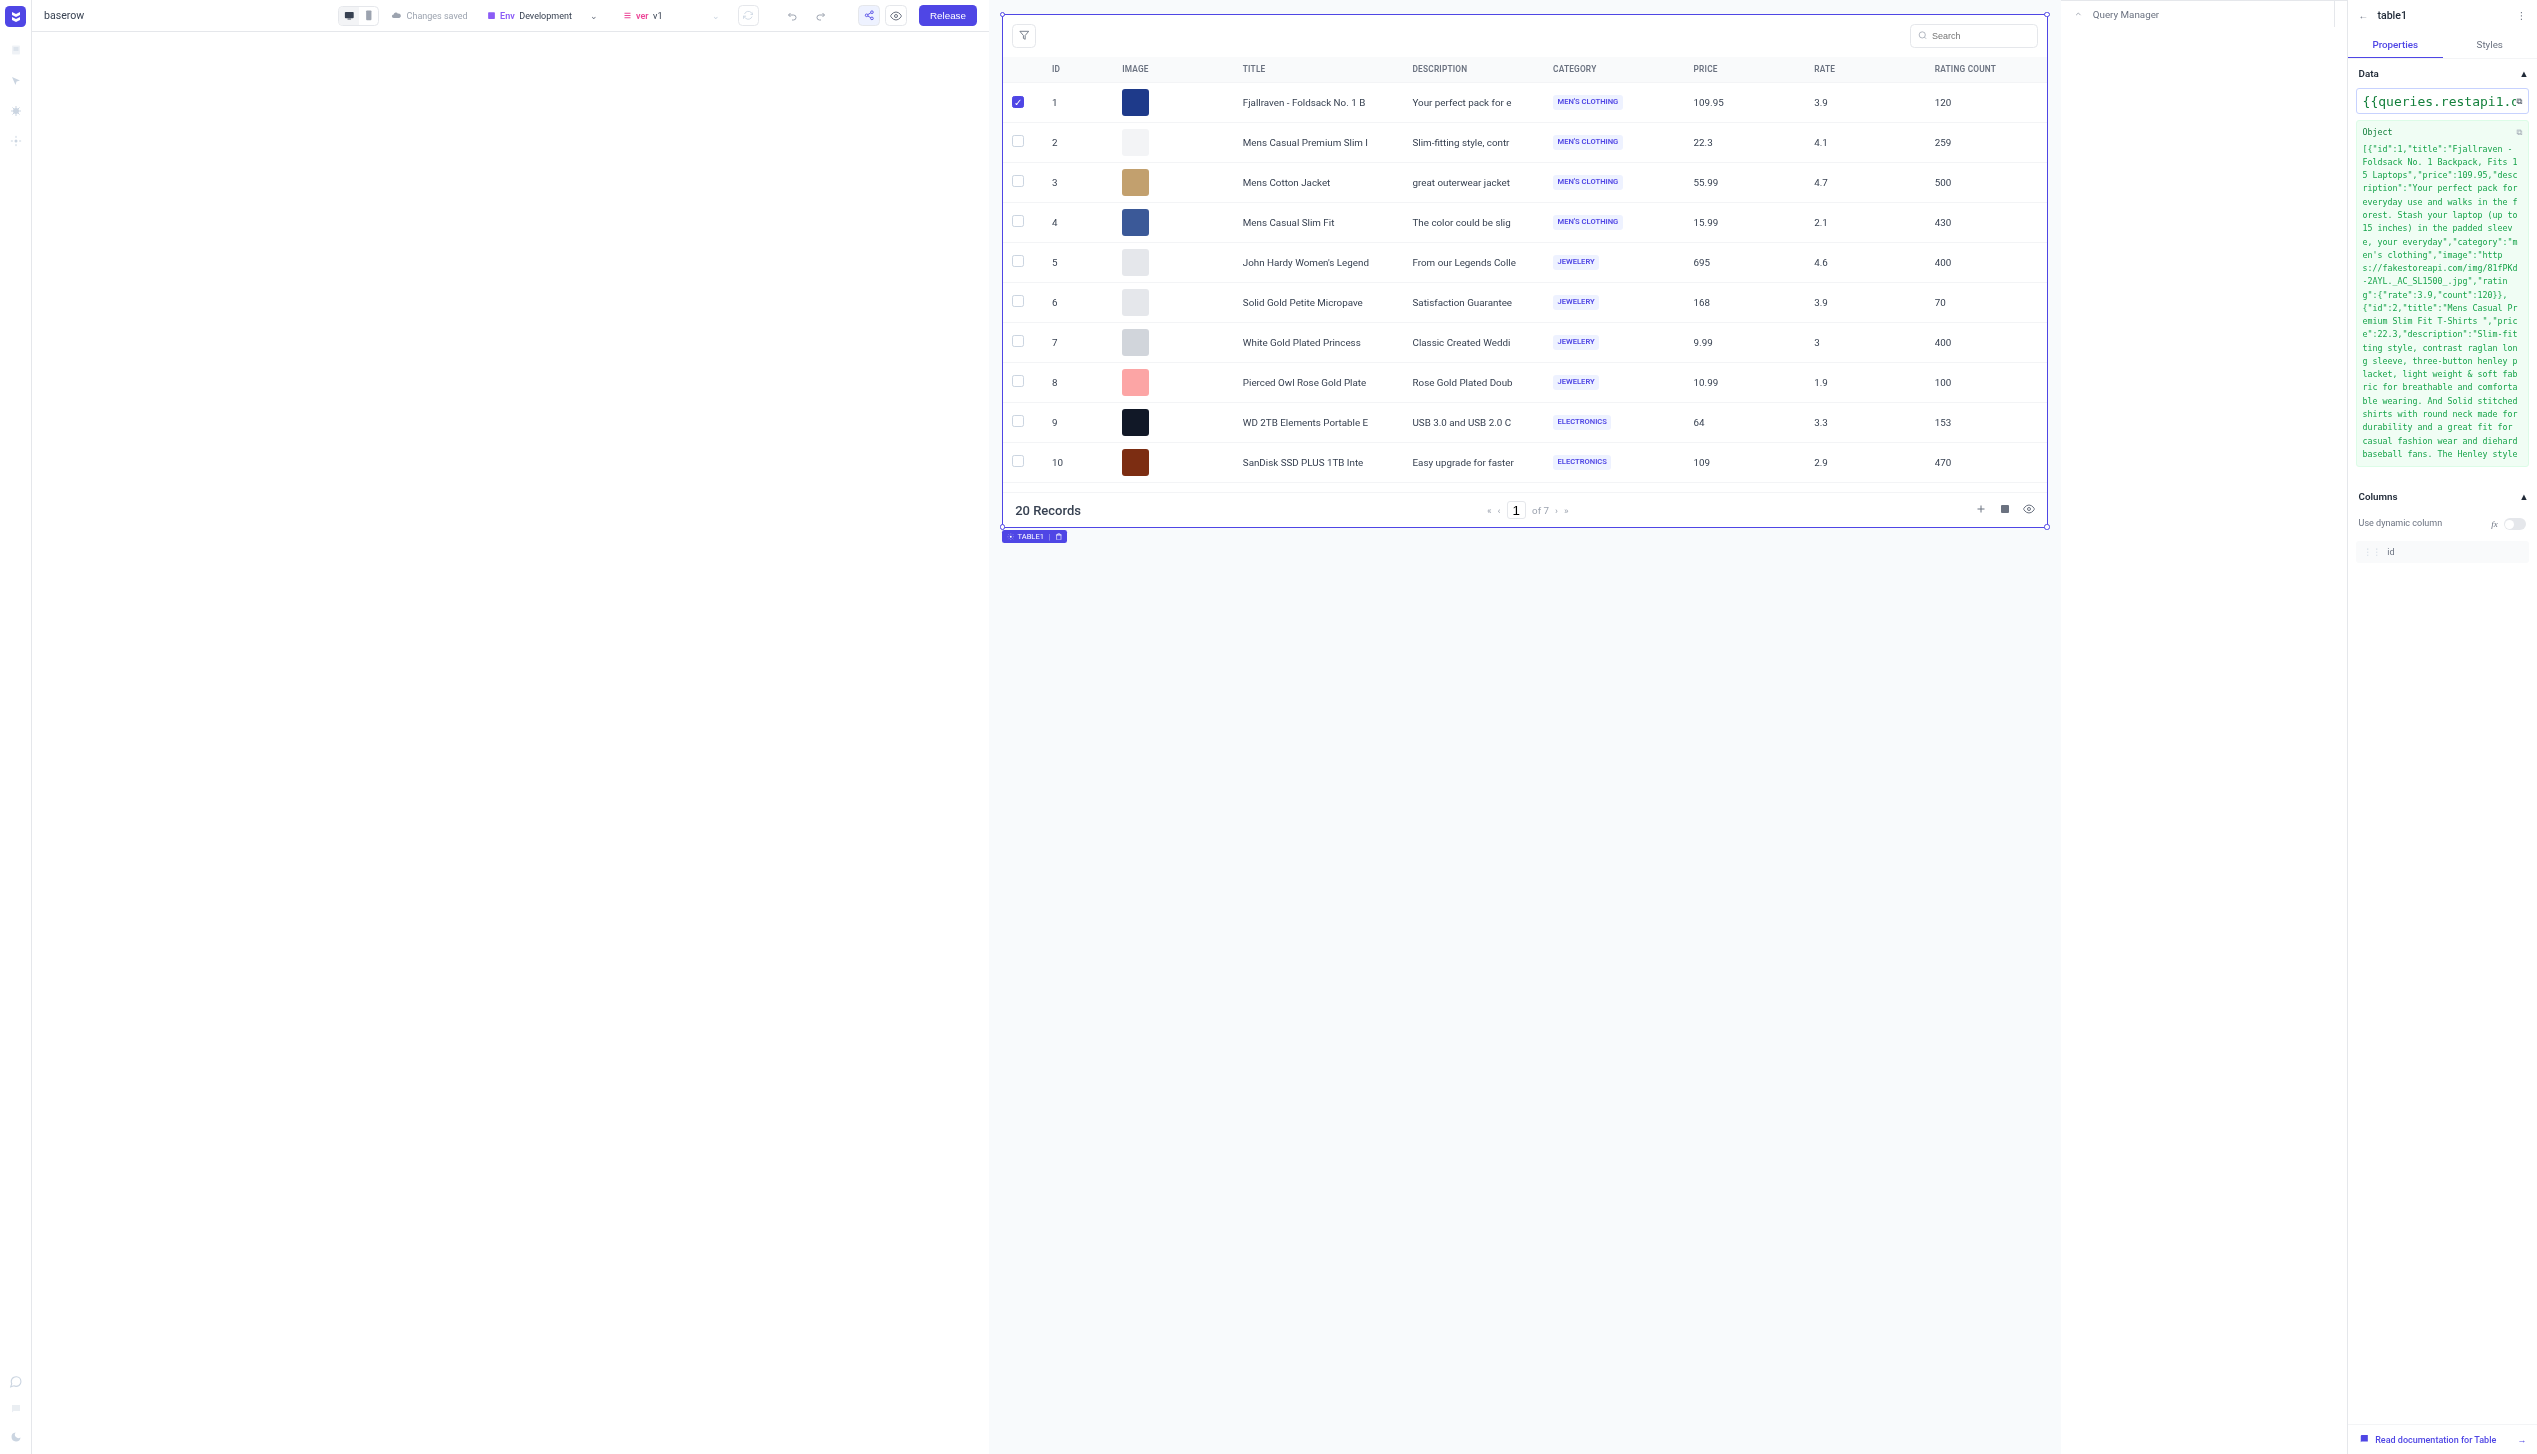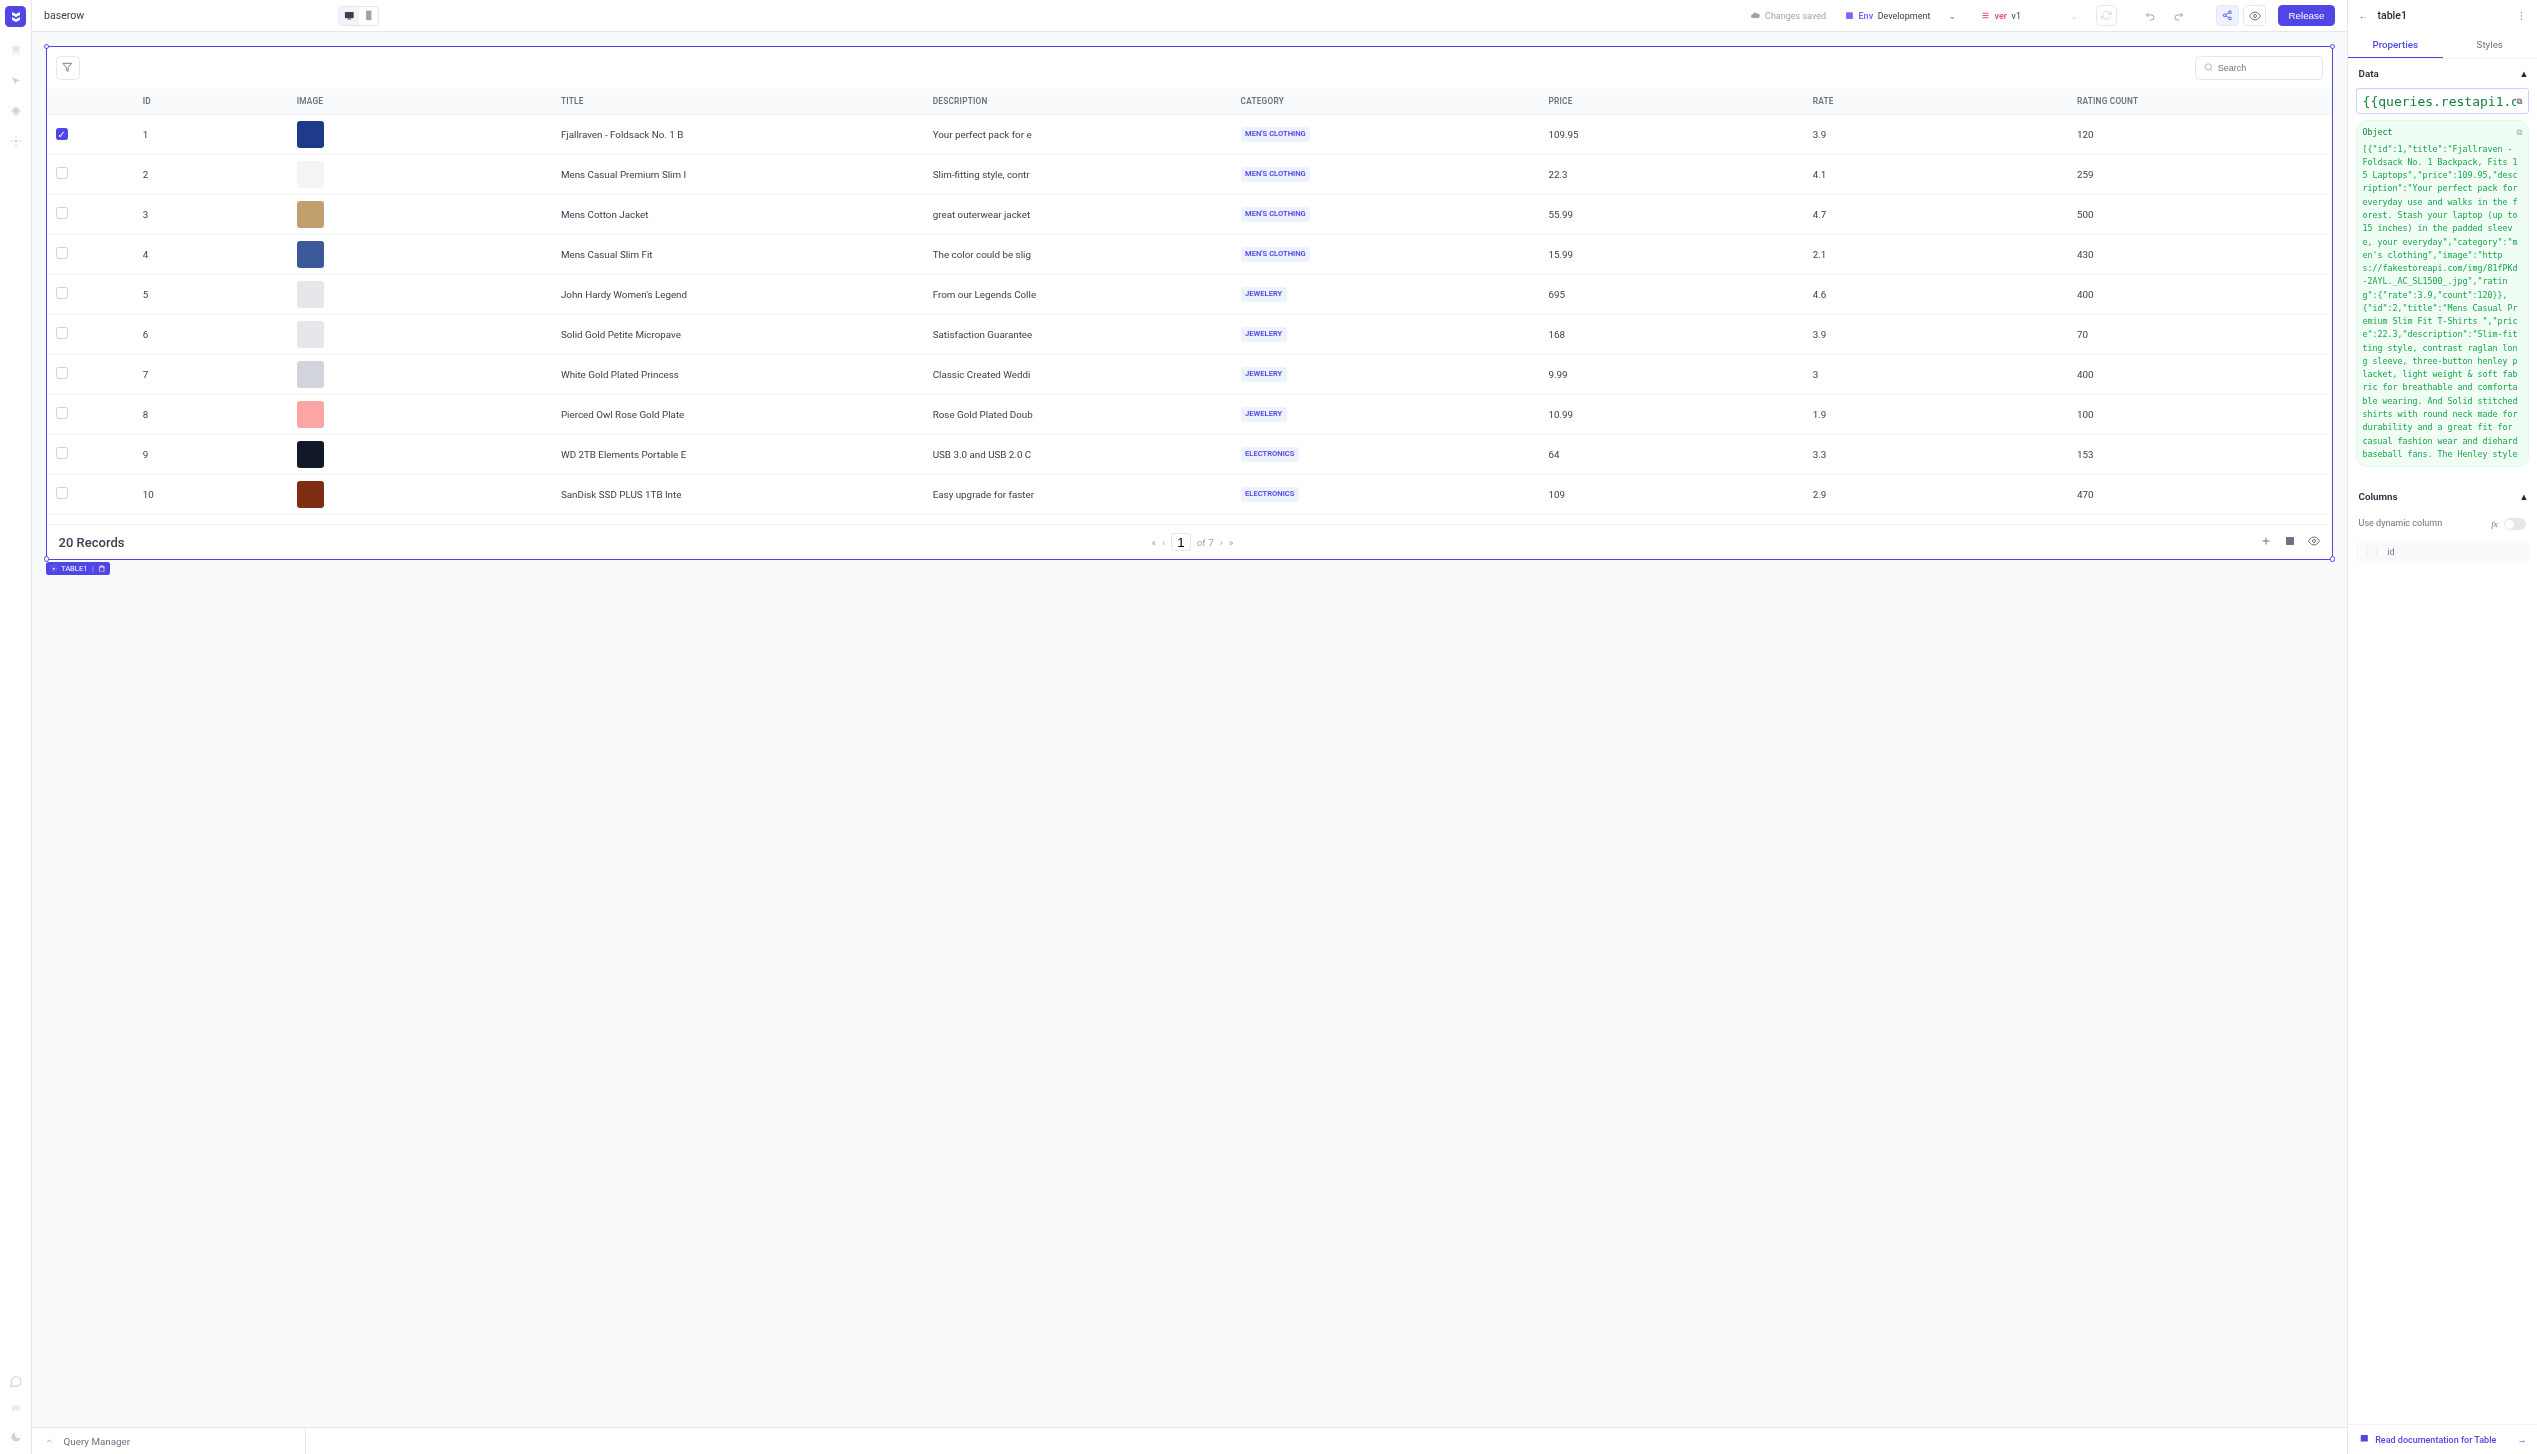--- a/index.html
+++ b/index.html
@@ -2,21 +2,21 @@
 <html style="font-size:12px"><head>
 <meta charset="utf-8">
 <style>
 * { margin: 0; padding: 0; box-sizing: border-box; }
 body { font-family: -apple-system, BlinkMacSystemFont, "Segoe UI", Roboto, Helvetica, Arial, sans-serif; font-size: 9.8px; color: #1f2937; background: #fff; overflow: hidden; }
 .app { display: flex; height: 100vh; }
 .leftbar { width: 32px; background: #fff; border-right: 0.8px solid #e5e7eb; display: flex; flex-direction: column; align-items: center; padding-top: 6px; gap: 16.6px; }
 .logo { width: 21px; height: 21px; background: #4f46e5; border-radius: 4.5px; display: flex; align-items: center; justify-content: center; color: #fff; }
 .leftbar-icon { color: #cbd5e1; width: 13.6px; height: 13.6px; display: flex; align-items: center; justify-content: center; }
 .leftbar-bottom { margin-top: auto; margin-bottom: 10.6px; display: flex; flex-direction: column; gap: 13.6px; align-items: center; }
-.main { flex: 1; display: flex; flex-direction: column; min-width: 0; }
+.main { flex: 1; display: flex; flex-direction: row; min-width: 0; }
 .topbar { height: 32px; border-bottom: 0.8px solid #e5e7eb; display: flex; align-items: center; padding: 0 12px; gap: 12px; }
 .title { font-size: 10.6px; color: #374151; }
 .device-toggle { margin-left: 242px; display: flex; border: 0.8px solid #e5e7eb; border-radius: 4.5px; overflow: hidden; }
 .device-btn { width: 19.6px; height: 18px; display: flex; align-items: center; justify-content: center; color: #9ca3af; }
 .device-btn.active { background: #f3f4f6; color: #374151; }
 .saved { margin-left: auto; display: flex; align-items: center; gap: 4.5px; color: #9ca3af; font-size: 9px; }
 .env-select { display: flex; align-items: center; gap: 4.5px; border: 0.8px solid transparent; padding: 3px 6px; border-radius: 3px; color: #6b7280; font-size: 9px; }
 .env-badge { color: #8b5cf6; font-weight: 600; }
 .env-val { color: #374151; }
 .ver-select { display: flex; align-items: center; gap: 4.5px; padding: 3px 6px; color: #6b7280; font-size: 9px; }
@@ -58,21 +58,21 @@
 .rp-header { padding: 9px 10.6px; display: flex; align-items: center; gap: 9px; }
 .rp-title { font-size: 10.6px; color: #1f2937; font-weight: 500; }
 .rp-tabs { display: flex; border-bottom: 0.8px solid #f3f4f6; }
 .rp-tab { flex: 1; text-align: center; padding: 7.6px 0; font-size: 9.8px; color: #6b7280; }
 .rp-tab.active { color: #4f46e5; border-bottom: 1.5px solid #4f46e5; font-weight: 500; }
 .rp-section-h { padding: 9px 10.6px; display: flex; align-items: center; justify-content: space-between; font-weight: 600; font-size: 9.8px; }
 .rp-body { flex: 1; overflow: auto; }
 .data-input { margin: 0 7.6px 6px; border: 0.8px solid #c7d2fe; border-radius: 3px; padding: 4.5px 6px; display: flex; align-items: center; }
 .data-input-text { font-family: Menlo, Consolas, monospace; font-size: 13px; color: #15803d; flex: 1; white-space: nowrap; overflow: hidden; }
 .data-input-icon { font-size: 8.3px; color: #374151; }
-.data-preview { margin: 0 7.6px; background: #f0fdf4; border: 0.8px solid #dcfce7; border-radius: 11px; padding: 6px; position: relative; }
+.data-preview { margin: 0 7.6px; background: #f0fdf4; border: 0.8px solid #dcfce7; border-radius: 3px; padding: 6px; position: relative; }
 .data-preview-h { display: flex; justify-content: space-between; font-family: Menlo, Consolas, monospace; font-size: 8.3px; color: #15803d; margin-bottom: 4.5px; }
 .data-preview-body { font-family: Menlo, Consolas, monospace; font-size: 8.3px; color: #16a34a; line-height: 1.6; word-break: break-all; max-height: 317px; overflow: hidden; }
 .cols-row { padding: 7.6px 10.6px; display: flex; align-items: flex-start; justify-content: space-between; font-size: 9px; color: #6b7280; }
 .fx { font-family: serif; font-style: italic; }
 .toggle { width: 22.7px; height: 12px; background: #e5e7eb; border-radius: 6px; position: relative; }
 .toggle::after { content: ''; position: absolute; width: 9px; height: 9px; background: #fff; border-radius: 50%; top: 1.5px; left: 1.5px; }
 .col-item { margin: 3px 7.6px; background: #f9fafb; border-radius: 3px; padding: 6px 7.6px; display: flex; align-items: center; gap: 6px; font-size: 9px; color: #6b7280; }
 .doc-link { padding: 9px 10.6px; border-top: 0.8px solid #f3f4f6; font-size: 9px; color: #4f46e5; display: flex; align-items: center; gap: 6px; font-weight: 500; }
 .col-check { width:27px; } .col-id { width:53px; } .col-img { width:91px; }
 .col-title { width:128px; max-width:128px; } .col-desc { width:106px; max-width:106px; }

